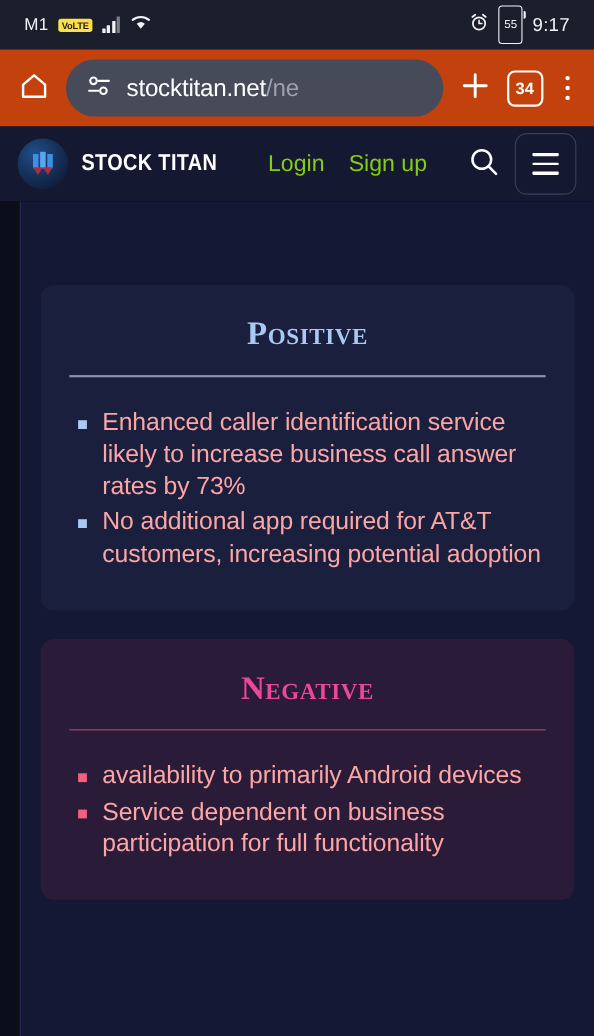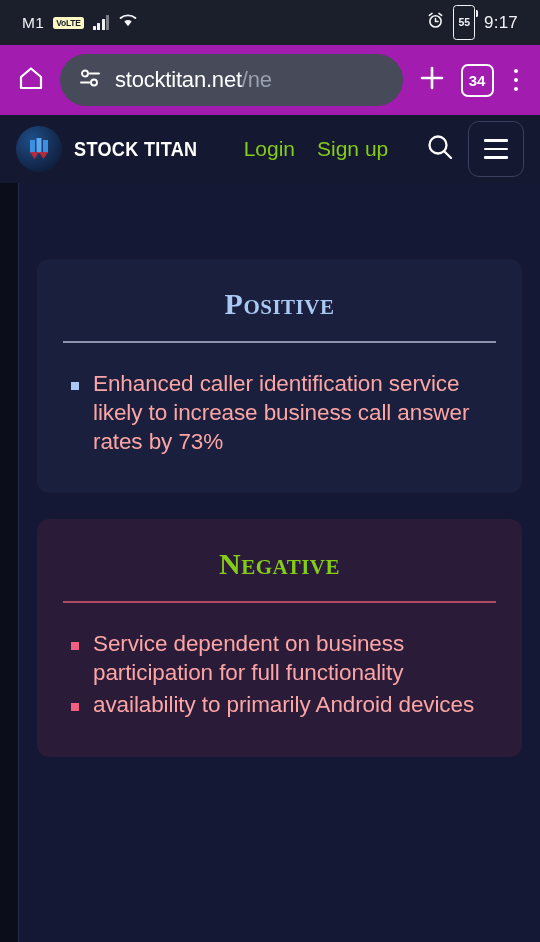--- a/index.html
+++ b/index.html
@@ -16,49 +16,49 @@
     background:#1b1e2b;
     display:flex; align-items:center;
     padding:0 22px;
     color:#f2f3f7;
     text-align:right;
   }
   .sb-left{ display:flex; align-items:center; gap:9px; }
   .sb-right{ margin-left:auto; display:flex; align-items:center; gap:9px; }
   .carrier{ font-size:15.5px; letter-spacing:.3px; }
   .volte{
-    background:#fef9c3; color:#1b1e2b;
+    background:#fde047; color:#1b1e2b;
     font-size:8.5px; font-weight:bold;
     border-radius:2.5px;
     padding:2px 3px 1.5px 3px;
     letter-spacing:-.2px;
     line-height:1;
   }
   .signal{ display:flex; align-items:flex-end; gap:1.5px; height:15px; }
   .signal i{ width:3px; background:#f2f3f7; border-radius:.5px; display:block; }
   .signal i:nth-child(1){ height:4px; }
   .signal i:nth-child(2){ height:7px; }
   .signal i:nth-child(3){ height:11px; }
   .signal i:nth-child(4){ height:15px; opacity:.45; }
   .battery{
     border:1.6px solid #f2f3f7; border-radius:3.5px;
-    font-size:10.5px; font-weight:bold;
+    font-size:10.5px; font-weight:normal;
     padding:10px 4px; line-height:1.25;
     position:relative;
   }
   .battery::after{
     content:""; position:absolute; right:-4px; top:4px;
     width:2.5px; height:7px; background:#f2f3f7; border-radius:0 1.5px 1.5px 0;
   }
   .clock-time{ font-size:17px; letter-spacing:.2px; }
 
   
   .browser-bar{
     height:70px; width:100%;
-    background:#a21caf;
+    background:#c2410c;
     display:flex; align-items:center;
     padding:0 16px; gap:14px;
   }
   .omnibox{
     flex:1; height:52px;
     background:#464a59; border-radius:26px;
     display:flex; align-items:center;
     padding:0 18px; gap:13px;
     overflow:hidden; min-width:0;
   }
@@ -133,21 +133,21 @@
   .card-title{
     text-align:center;
     font-family:"Liberation Serif", serif;
     font-weight:bold;
     font-size:30px;
     font-variant:small-caps;
     letter-spacing:.5px;
     line-height:1;
   }
   .positive .card-title{ color:#a9c9f2; }
-  .negative .card-title{ color:#84cc16; }
+  .negative .card-title{ color:#ec4899; }
 
   .divider{ height:1.5px; margin:22px 0 26px 0; }
   .positive .divider{ background:#8b93ad; }
   .negative .divider{ background:#b04a66; }
 
   .bullets{ list-style:none; }
   .bullets li{
     position:relative;
     padding-left:30px;
     margin-bottom:3px;
@@ -267,26 +267,27 @@
 </div>
 
 <div class="page">
   <div class="page-inner">
 
     <div class="card positive">
       <div class="card-title">Positive</div>
       <div class="divider"></div>
       <ul class="bullets">
         <li>Enhanced caller identification service likely to increase business call answer rates by 73%</li>
+        <li>No additional app required for AT&amp;T customers, increasing potential adoption</li>
       </ul>
     </div>
 
     <div class="card negative">
       <div class="card-title">Negative</div>
       <div class="divider"></div>
       <ul class="bullets">
+        <li>availability to primarily Android devices</li>
         <li>Service dependent on business participation for full functionality</li>
-        <li>availability to primarily Android devices</li>
       </ul>
     </div>
 
   </div>
 </div>
 
 </body></html>

